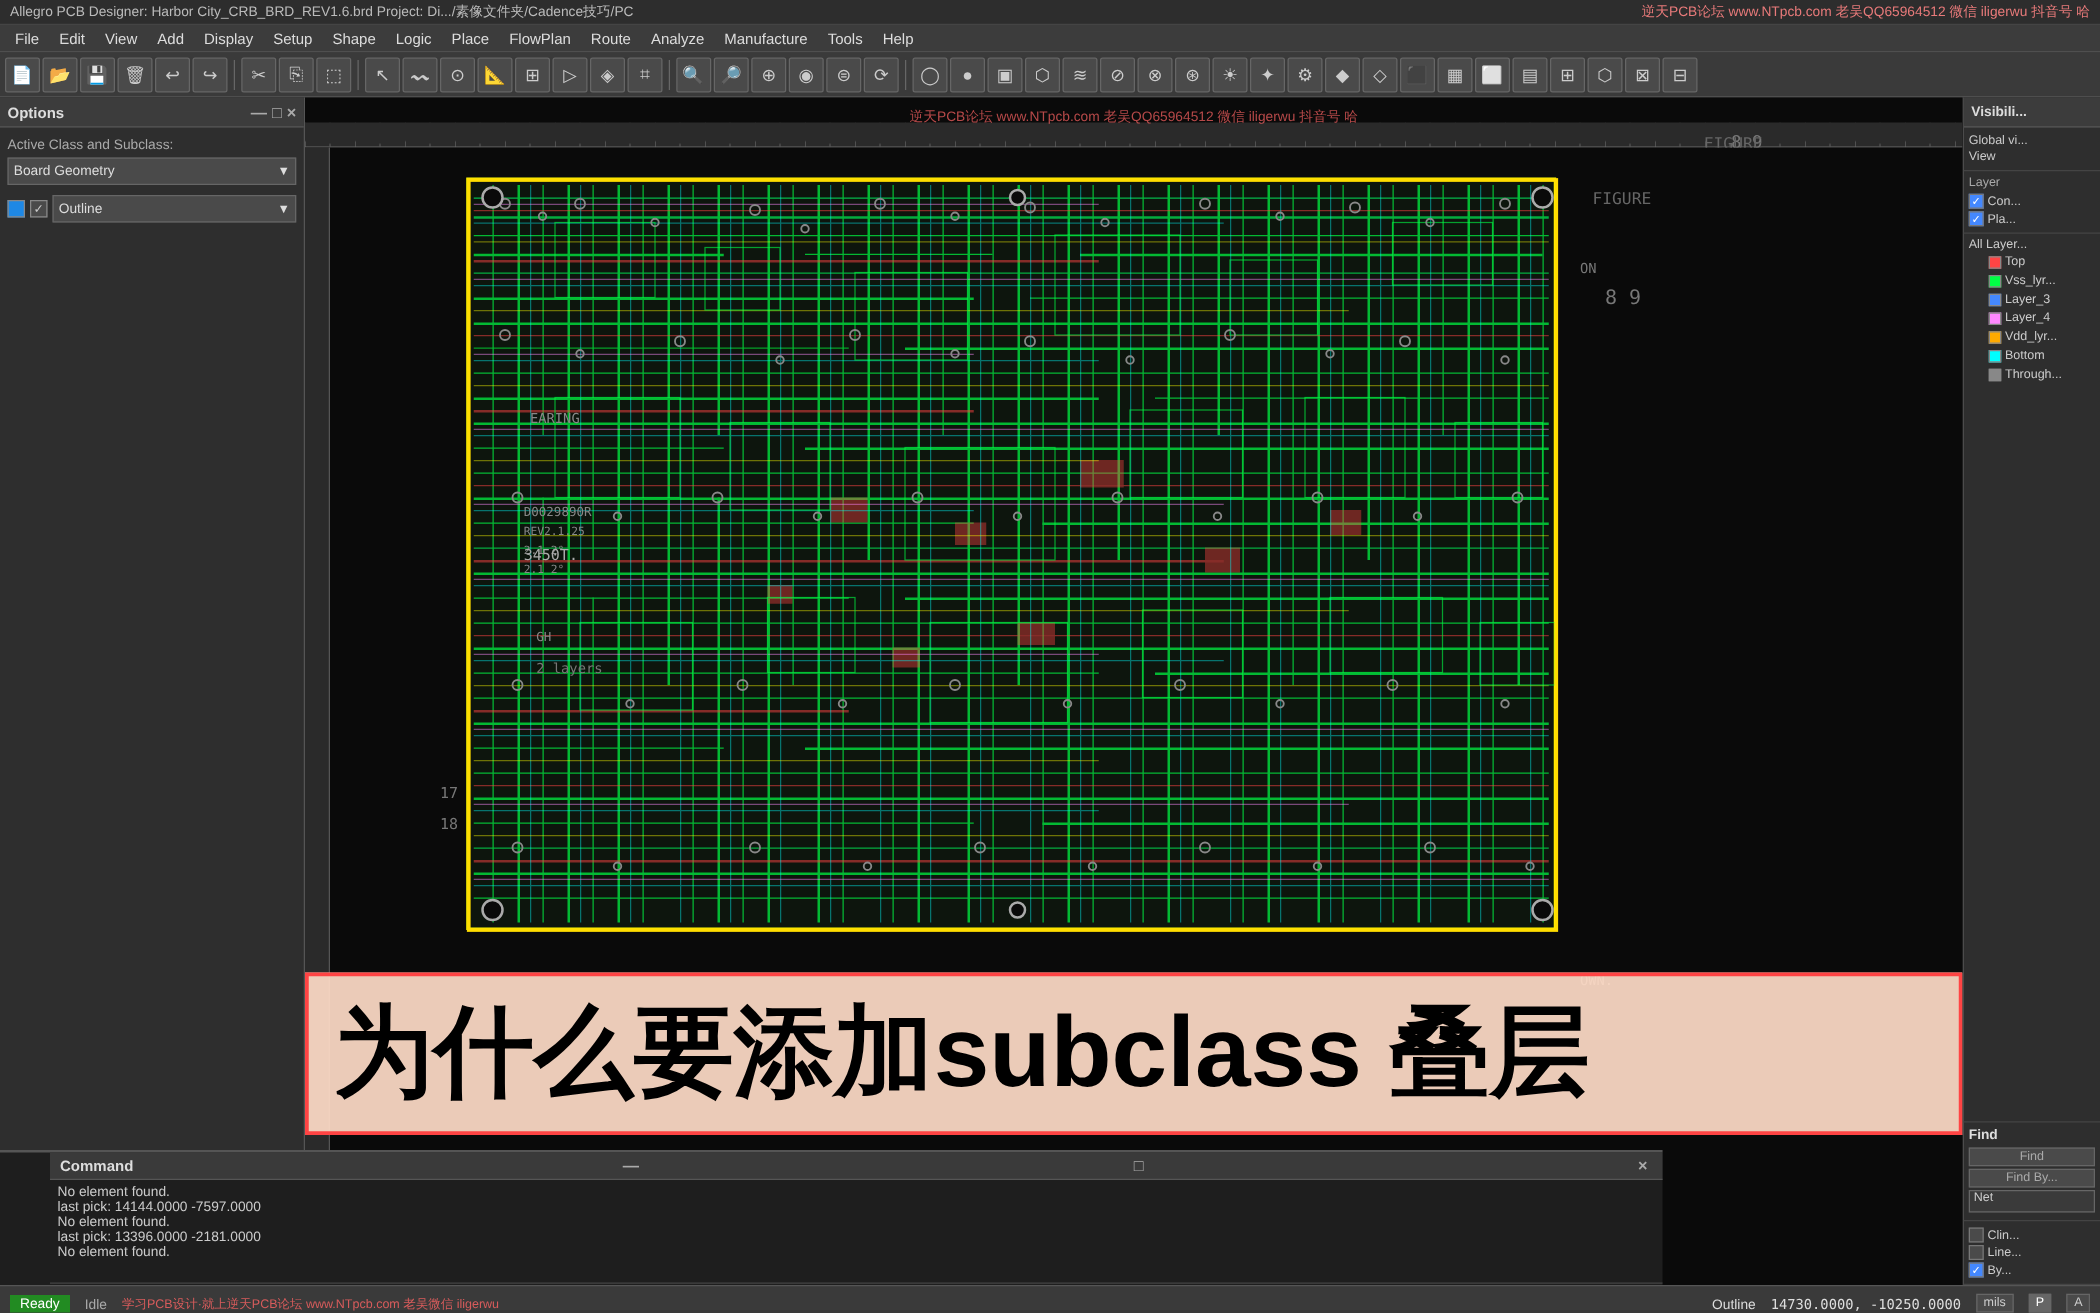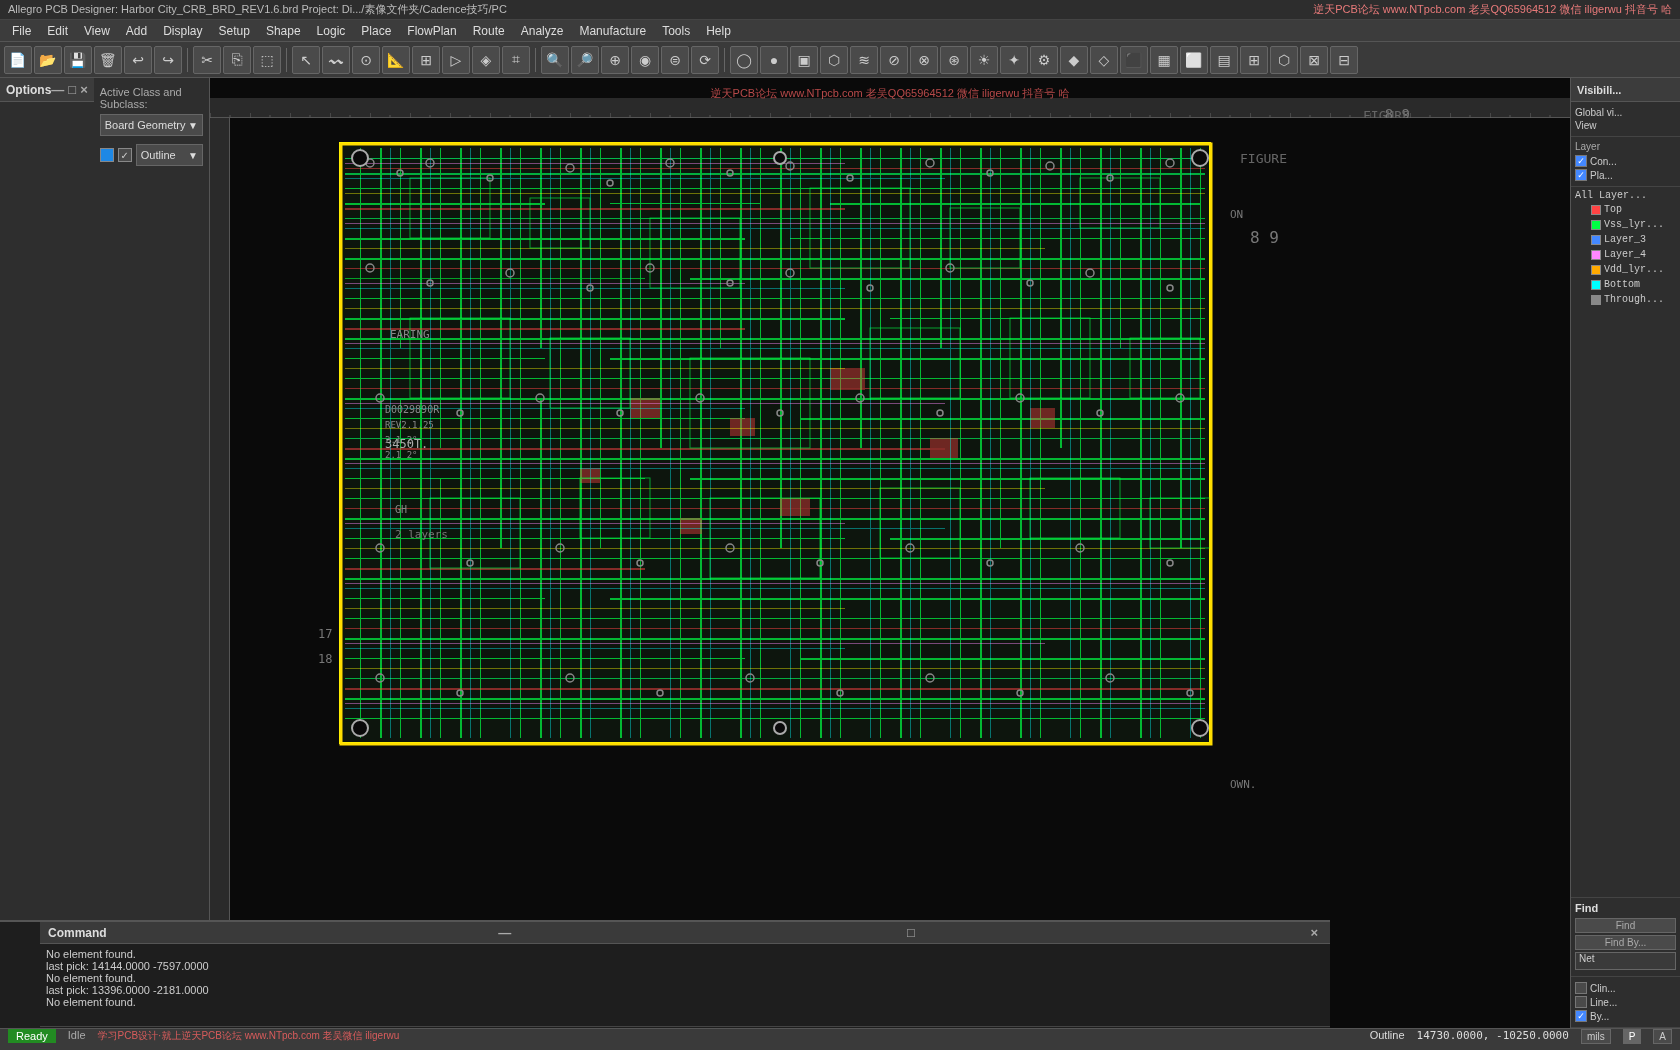--- a/index.html
+++ b/index.html
@@ -82,25 +82,26 @@
 
     
     #main-layout {
       display: flex;
       height: calc(1050px - 20px - 22px - 36px - 22px);
       
     }
 
     
     #left-panel {
-      width: 210px;
+      width: 244px;
       background: #2e2e2e;
       border-right: 1px solid #555;
       flex-shrink: 0;
       display: flex;
+      flex-direction: column;
     }
     #options-header {
       height: 24px;
       background: #3c3c3c;
       display: flex;
       align-items: center;
       padding: 0 6px;
       font-size: 12px;
       font-weight: bold;
       color: #ddd;
@@ -241,21 +242,20 @@
     .vis-checkbox.checked { background: #4488ff; }
     .vis-checkbox.checked::after { content: '✓'; font-size: 9px; color: white; }
     .vis-color-box {
       width: 10px;
       height: 10px;
       border: 1px solid #888;
       flex-shrink: 0;
     }
     .layer-list {
       padding: 2px 4px;
-      font-family: Liberation Mono, monospace;
     }
     .layer-item {
       display: flex;
       align-items: center;
       gap: 3px;
       padding: 2px 16px;
       font-size: 10px;
       color: #ccc;
     }
     .find-panel {
@@ -846,20 +846,23 @@
       <text x="88" y="520" font-size="12" fill="#777" font-family="monospace">17</text>
       <text x="88" y="545" font-size="12" fill="#777" font-family="monospace">18</text>
 
       <text x="1000" y="100" font-size="11" fill="#777" font-family="monospace">ON</text>
       <text x="1000" y="670" font-size="11" fill="#777" font-family="monospace">OWN.</text>
 
       <text x="1010" y="45" font-size="13" fill="#666" font-family="monospace">FIGURE</text>
       <text x="1020" y="125" font-size="16" fill="#777" font-family="monospace">8   9</text>
     </svg>
 
+    <div id="overlay-banner">
+      <div id="banner-text">为什么要添加subclass 叠层</div>
+    </div>
 
   </div>
 
   <div id="right-panel">
     <div id="visibility-header">
       <span>Visibili...</span>
     </div>
 
     <div class="vis-section">
       <div class="vis-item">
@@ -956,21 +959,21 @@
     <div>No element found.</div>
     <div>last pick:  13396.0000 -2181.0000</div>
     <div>No element found.</div>
   </div>
   <div id="command-input-row">
     <span style="font-size:11px; color:#ccc; margin-right:4px; font-family:monospace;">Command &gt;</span>
     <input type="text" id="command-input" style="">
   </div>
 </div>
 
-<div id="status-bar" style="position:fixed; bottom:0; left:0; width:1680px; height:22px; background:#3a3a3a; display:flex; align-items:flex-start; padding:0 8px; font-size:11px; color:#ccc; border-top:1px solid #555; gap:12px; z-index:200;">
+<div id="status-bar" style="position:fixed; bottom:0; left:0; width:1680px; height:22px; background:#3a3a3a; display:flex; align-items:flex-end; padding:0 8px; font-size:11px; color:#ccc; border-top:1px solid #555; gap:12px; z-index:200;">
   <div class="status-ready">Ready</div>
   <div class="status-idle">Idle</div>
   <div class="status-spacer">
     <span style="color:rgba(255,100,100,0.8); font-size:10px;">学习PCB设计·就上逆天PCB论坛 www.NTpcb.com 老吴微信 iligerwu</span>
   </div>
   <div style="color:#ddd;">Outline</div>
   <div class="status-coords">14730.0000, -10250.0000</div>
   <div class="status-unit-btn">mils</div>
   <div class="status-unit-btn active">P</div>
   <div class="status-unit-btn">A</div>

